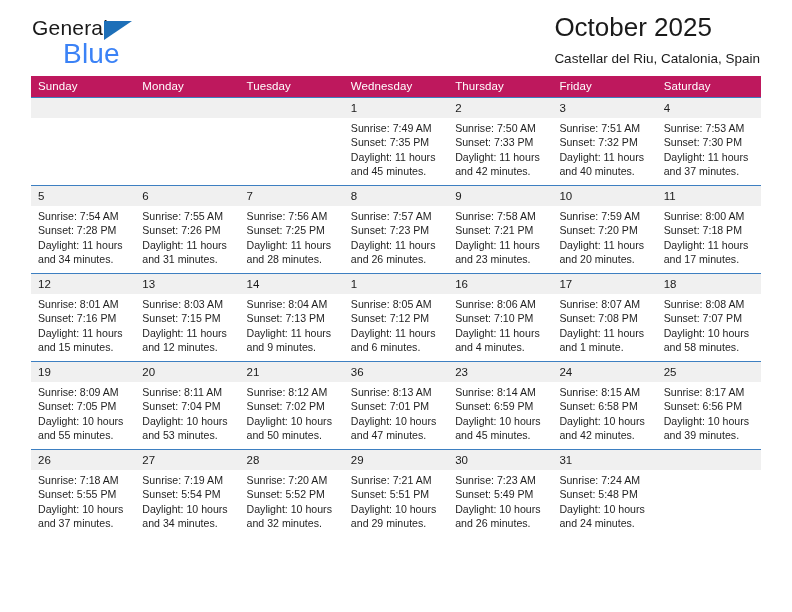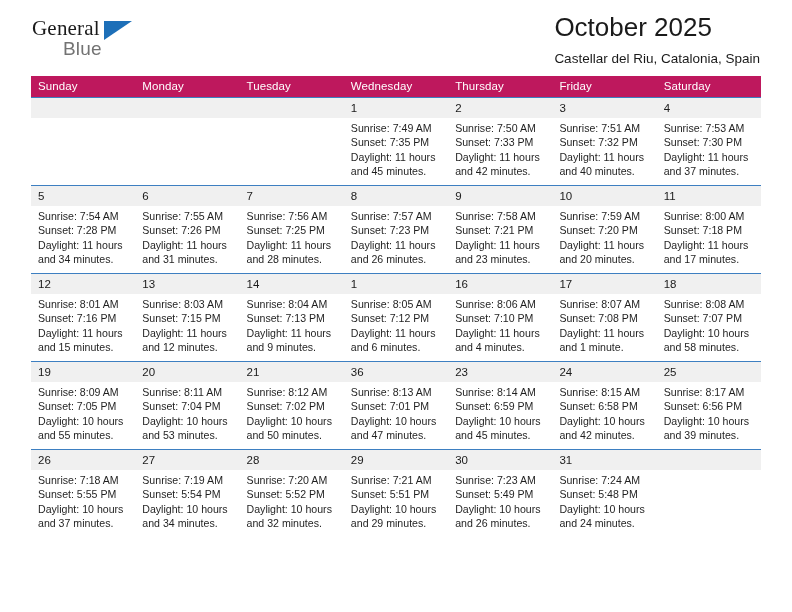--- a/index.html
+++ b/index.html
@@ -34,37 +34,37 @@
     width: 120px;
     height: 48px;
   }
   .logo-general {
     position: absolute;
     left: 0;
     top: 0;
     font-size: 21px;
     letter-spacing: .2px;
     color: #1a1a1a;
-    font-family: Liberation Serif, serif;
+    font-family: Liberation Sans, sans-serif;
   }
   .logo-tri {
     position: absolute;
     left: 72px;
     top: 5px;
     width: 0;
     height: 0;
     border-left: 28px solid #1d6fb8;
     border-bottom: 19px solid transparent;
   }
   .logo-blue {
     position: absolute;
     left: 31px;
     top: 22px;
-    font-size: 19px;
-    color: #737373;
+    font-size: 28px;
+    color: #3b82f6;
     letter-spacing: .2px;
   }
   .title-wrap {
     position: absolute;
     right: 1px;
     top: 10px;
   }
   .cal-title {
     font-size: 26px;
     color: #1a1a1a;

